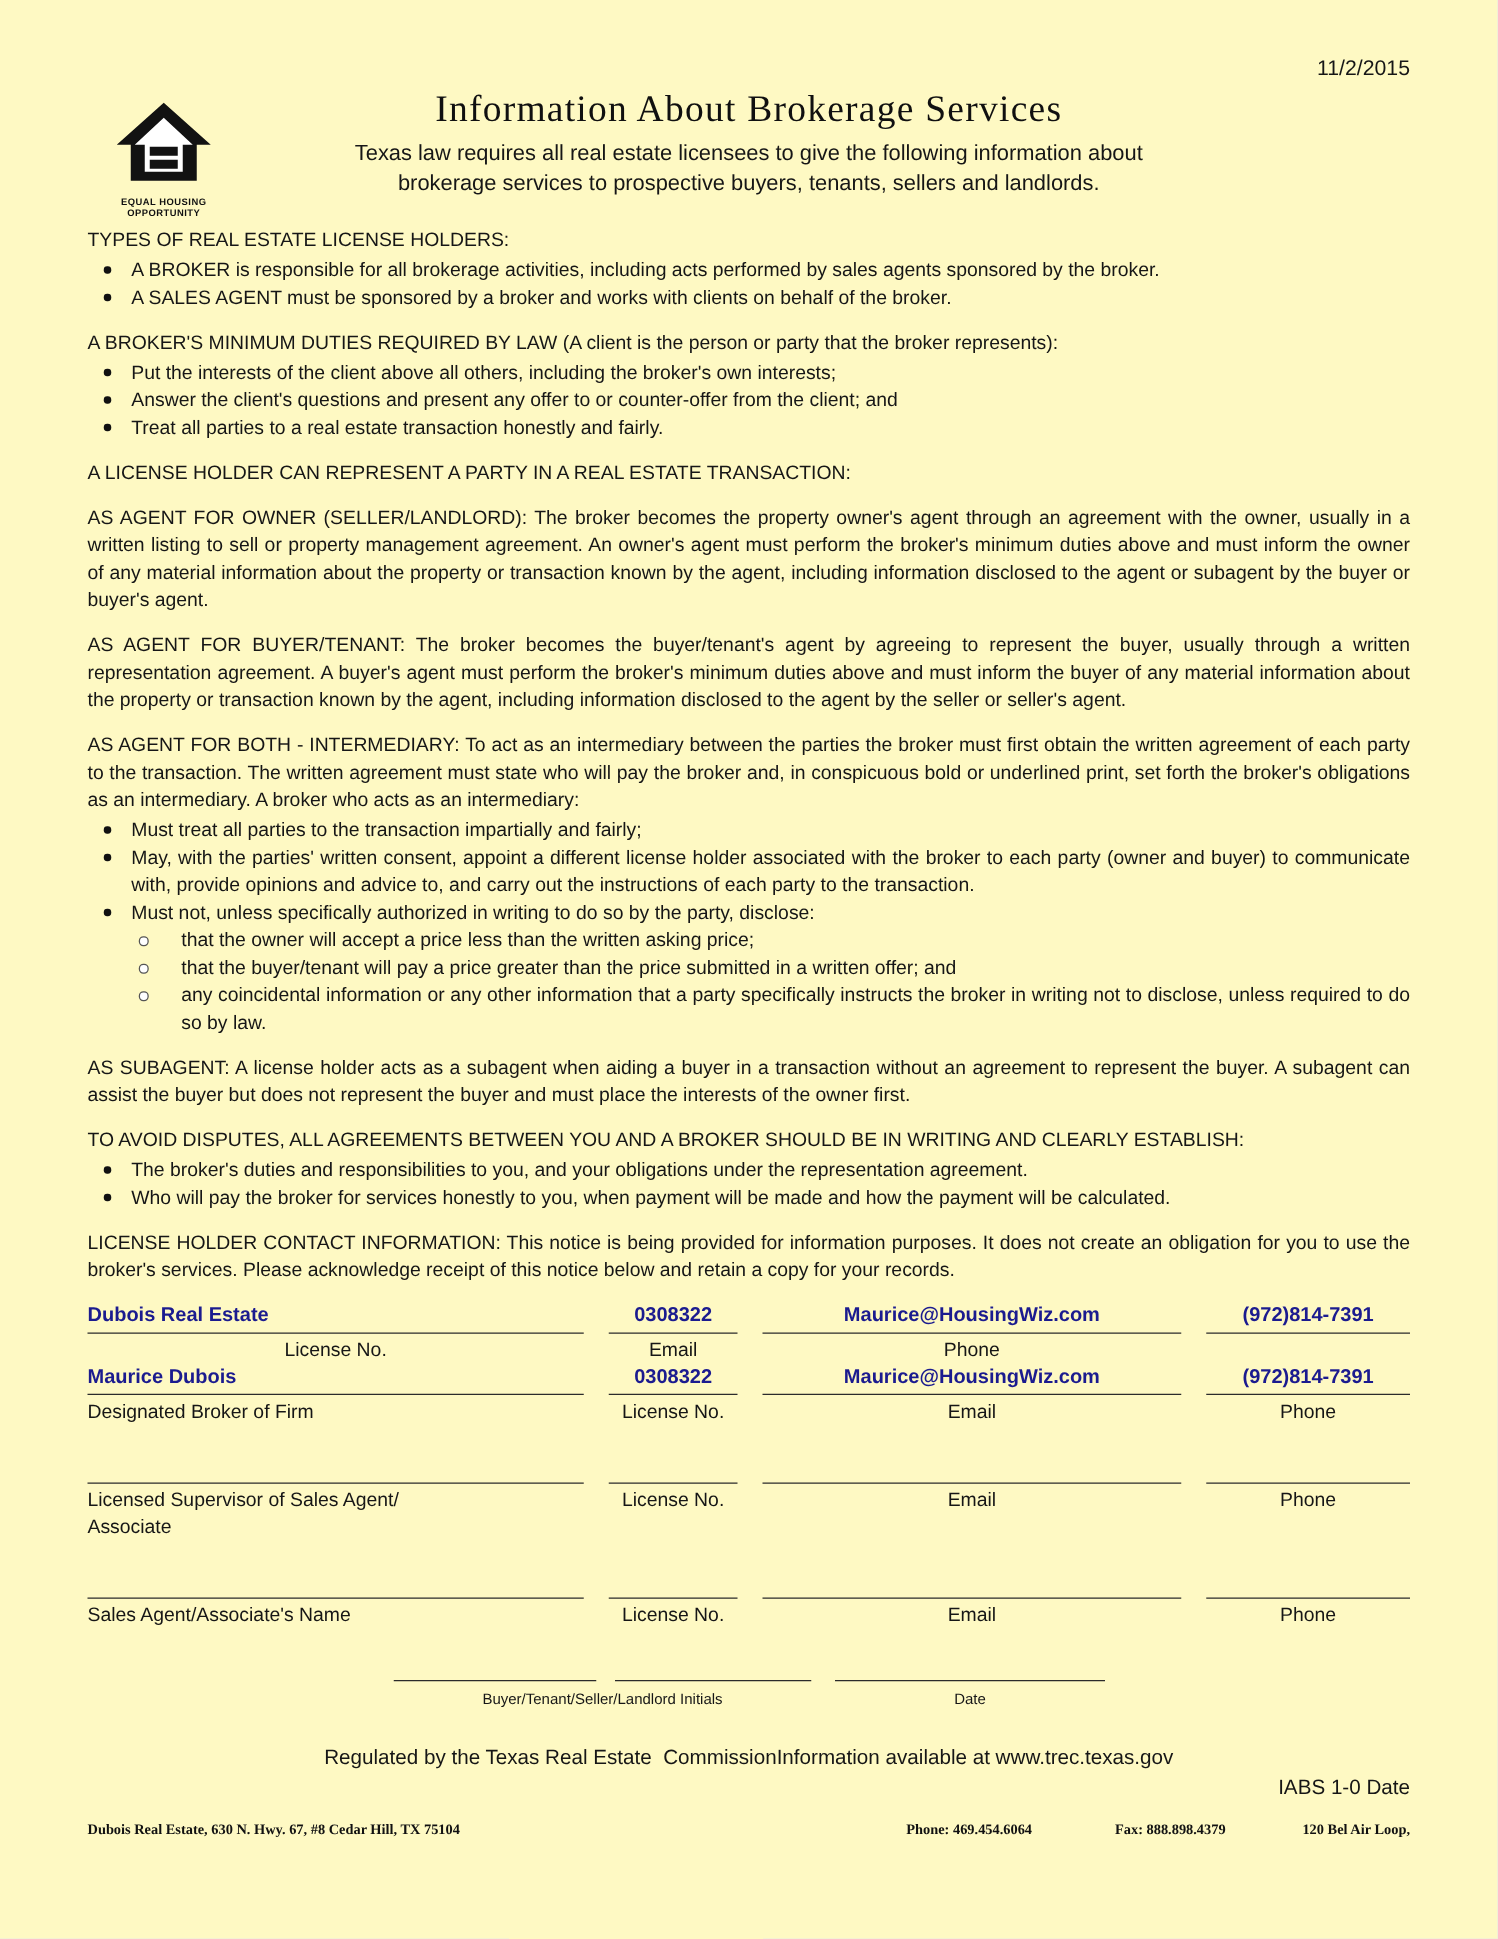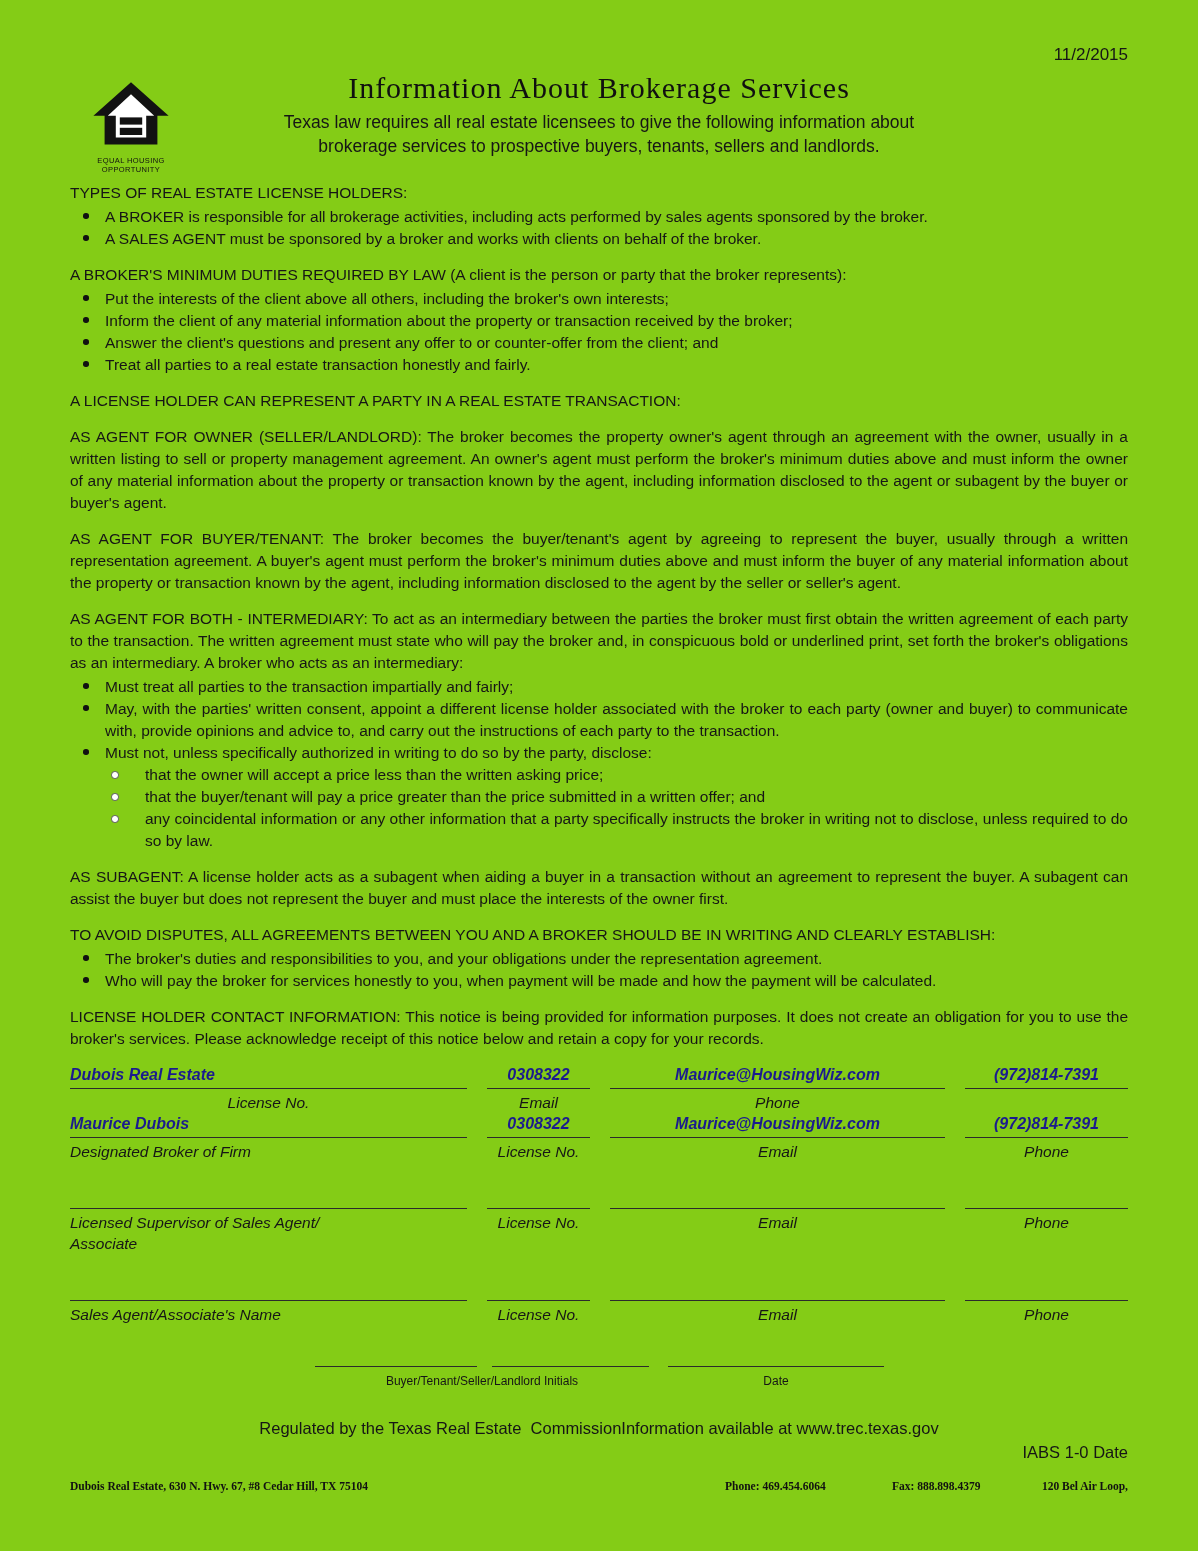--- a/index.html
+++ b/index.html
@@ -1,27 +1,27 @@
 <!DOCTYPE html>
 <html><head>
 <meta charset="utf-8">
 <style>
   html,body { margin:0; padding:0; background:#e8e8e8; }
   .page {
-    width:1198px; height:1551px; margin:0 auto; background:#84cc16;
+    width:1198px; height:1551px; margin:0 auto; background:#fef9c3;
     color:#161616; font-family:"Liberation Sans","DejaVu Sans",sans-serif;
     font-size:15.5px; line-height:22px; box-sizing:border-box;
     padding:44px 70px 0 70px; position:relative; overflow:hidden;
   }
   
   .doc-date { text-align:right; font-size:17px; height:24px; }
   .header { position:relative; }
   .eho-logo { position:absolute; left:18px; top:10px; width:86px; text-align:center; }
   .eho-caption { font-size:7.5px; line-height:9px; letter-spacing:.4px; color:#111; }
-  .eho-caption span { display:block; }
+  .eho-caption span { display:block;font-weight:bold; }
   .title {
     margin:2px 0 0 0; text-align:center; font-family:"Liberation Serif","DejaVu Serif",serif;
     font-weight:normal; font-size:30px; line-height:36px; letter-spacing:1px; color:#101010;
   }
   .subtitle { text-align:center; font-size:17.5px; line-height:24px; margin-top:4px; }
   .subtitle span { display:block; }
   
   .sec { margin-top:14px; }
   .para { text-align:justify; }
   ul.b1 { list-style:none; margin:2px 0 0 0; padding:0; }
@@ -32,21 +32,21 @@
   }
   ul.b2 { list-style:none; margin:0; padding:0; }
   ul.b2 > li { position:relative; padding-left:75px; }
   ul.b2 > li::before {
     content:""; position:absolute; left:41px; top:7px;
     width:5.5px; height:5.5px; border-radius:50%; border:1.2px solid #555; background:#fff;
   }
   li.just { text-align:justify; }
   
   .ctable { margin-top:14px; }
-  .crow { display:grid; grid-template-columns:397px 103px 335px 163px; column-gap:20px;font-style:italic; }
+  .crow { display:grid; grid-template-columns:397px 103px 335px 163px; column-gap:20px; }
   .crow.gap { margin-top:22px; }
   .cell { min-height:1px; }
   .val {
     height:24px; border-bottom:1.6px solid #2b2b2b;
     font-weight:bold; color:#1b1b8f; text-align:center; font-size:16px; line-height:22px;
   }
   .val.left { text-align:left; }
   .lab { text-align:center; padding-top:3px; line-height:21px; }
   .lab.left { text-align:left; }
   .lab span { display:block; }
@@ -101,21 +101,20 @@
     <ul class="b1">
       <li>A BROKER is responsible for all brokerage activities, including acts performed by sales agents sponsored by the broker.</li>
       <li>A SALES AGENT must be sponsored by a broker and works with clients on behalf of the broker.</li>
     </ul>
   </div>
 
   <div class="sec">
     <div>A BROKER'S MINIMUM DUTIES REQUIRED BY LAW (A client is the person or party that the broker represents):</div>
     <ul class="b1">
       <li>Put the interests of the client above all others, including the broker's own interests;</li>
-      <li>Inform the client of any material information about the property or transaction received by the broker;</li>
       <li>Answer the client's questions and present any offer to or counter-offer from the client; and</li>
       <li>Treat all parties to a real estate transaction honestly and fairly.</li>
     </ul>
   </div>
 
   <div class="sec">
     <div>A LICENSE HOLDER CAN REPRESENT A PARTY IN A REAL ESTATE TRANSACTION:</div>
   </div>
 
   <div class="sec para">AS AGENT FOR OWNER (SELLER/LANDLORD): The broker becomes the property owner's agent through an agreement with the owner, usually in a written listing to sell or property management agreement. An owner's agent must perform the broker's minimum duties above and must inform the owner of any material information about the property or transaction known by the agent, including information disclosed to the agent or subagent by the buyer or buyer's agent.</div>

